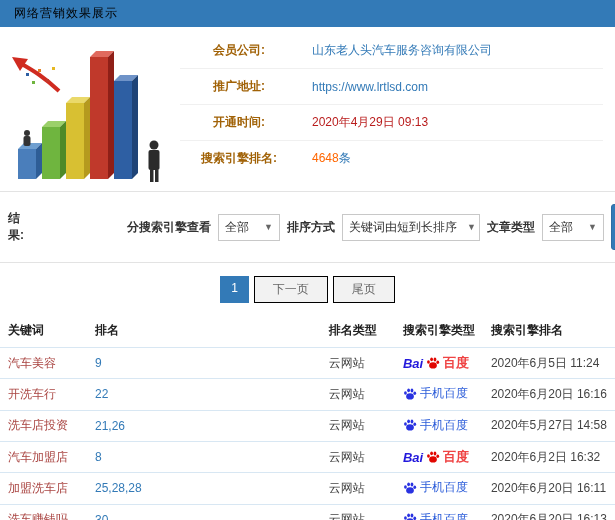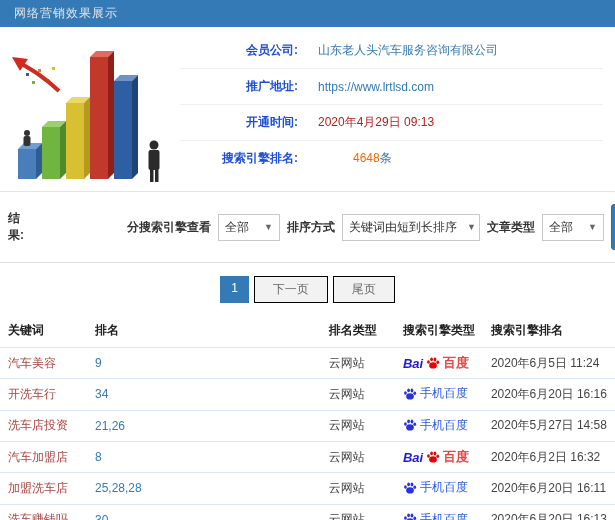--- a/index.html
+++ b/index.html
@@ -7,38 +7,38 @@
   body {
     font-family: "Liberation Sans", sans-serif;
     font-size: 12px;
     color: #333;
     background: #fff;
     overflow: hidden;
   }
   
   .topbar {
     background: #337ab7;
-    color: #e5e5e5;
+    color: #000000;
     padding: 5px 14px;
     font-size: 12px;
     letter-spacing: 1px;
   }
   
   .top-section { display: flex; padding: 2px 8px 0 4px; }
   .chart-wrap { width: 176px; height: 162px; flex: none; position: relative; }
   .info { flex: 1; padding: 4px 4px 0 0; }
   .info-row {
     display: flex; align-items: center;
     border-bottom: 1px solid #f0f0f0;
     padding: 9px 0;
   }
-  .info-row:last-child { border-bottom: none; gap: 35px; }
+  .info-row:last-child { border-bottom: none; }
   .info-label {
-    width: 118px; text-align: right; font-weight: bold;
-    margin-right: 20px; white-space: nowrap; color: #1d4ed8;
+    width: 118px; text-align: center; font-weight: bold;
+    margin-right: 14px; white-space: nowrap; color: #a16207;
   }
   .link { color: #337ab7; text-decoration: none; cursor: pointer; }
   .plain-value { color: #b91c1c; }
   .count-num { color: #ff6600; }
   .count-unit { color: #337ab7; }
   
   .filter-bar {
     border-top: 1px solid #e3e3e3;
     border-bottom: 1px solid #e3e3e3;
     display: flex; align-items: center;
@@ -227,21 +227,21 @@
               <ellipse cx="12.8" cy="5" rx="2" ry="2.8"></ellipse>
               <ellipse cx="16.8" cy="9" rx="2" ry="2.6"></ellipse>
             </svg>
           <span class="elabel">百度</span>
         </span>
       </td>
       <td class="time">2020年6月5日 11:24</td>
     </tr>
     <tr>
       <td class="kw">开洗车行</td>
-      <td class="rank">34</td>
+      <td class="rank">22</td>
       <td class="rtype">云网站</td>
       <td>
         <span class="engine" data-engine="baidu-mobile">
 
           <svg class="paw" viewBox="0 0 20 20">
               <ellipse cx="10" cy="13.5" rx="5.5" ry="4.5"></ellipse>
               <ellipse cx="3.5" cy="8.5" rx="2" ry="2.6"></ellipse>
               <ellipse cx="8" cy="4.8" rx="2" ry="2.8"></ellipse>
               <ellipse cx="12.8" cy="5" rx="2" ry="2.8"></ellipse>
               <ellipse cx="16.8" cy="9" rx="2" ry="2.6"></ellipse>

